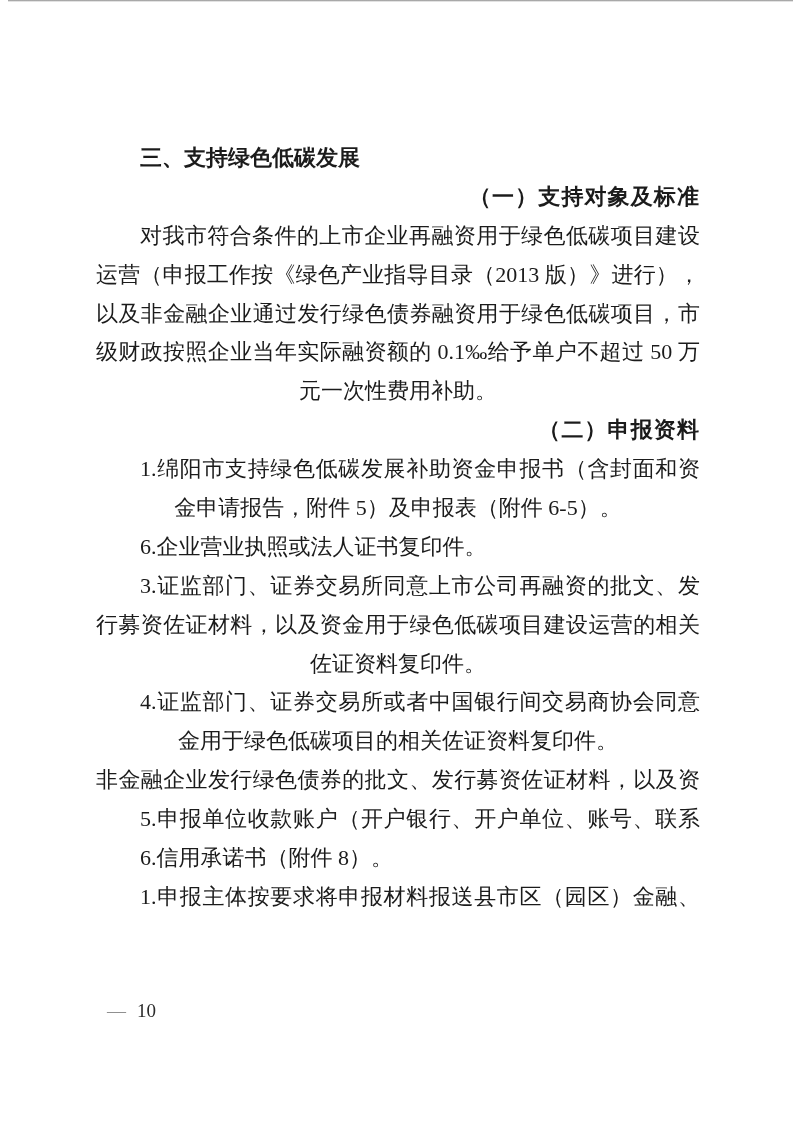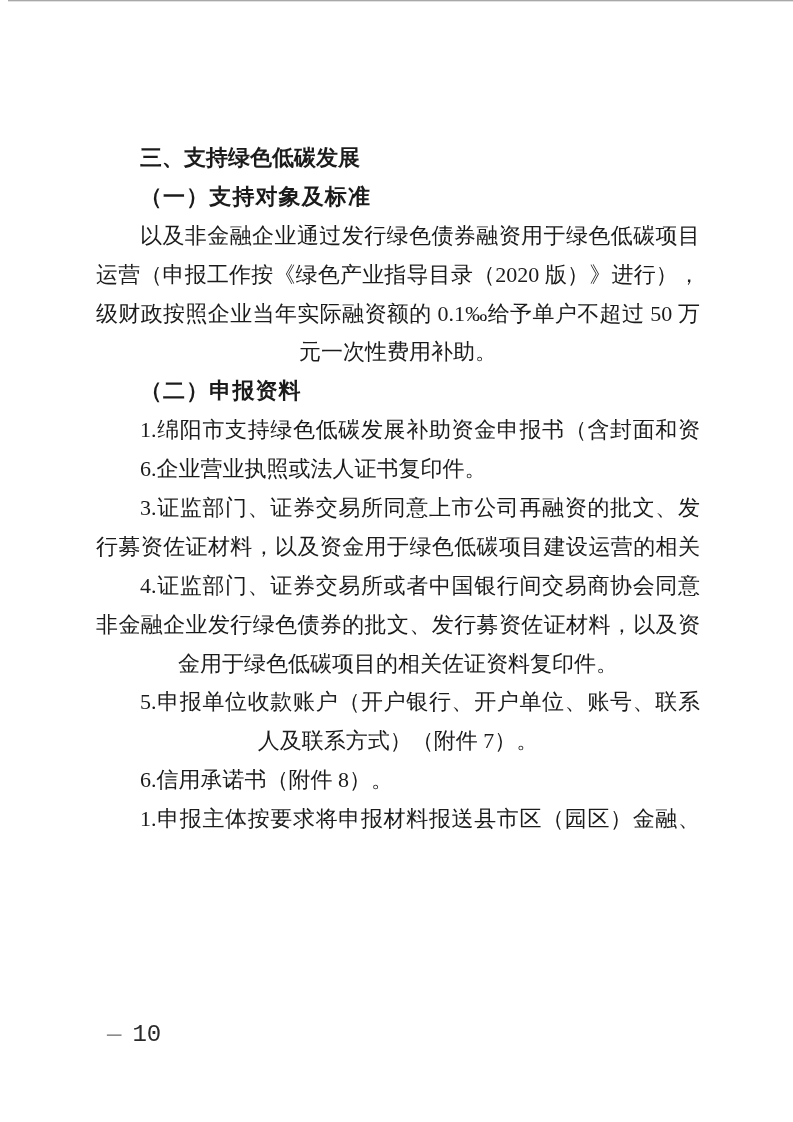--- a/index.html
+++ b/index.html
@@ -26,55 +26,58 @@
   .h1 {
     font-family: "Liberation Sans", sans-serif;
     font-weight: 700; font-size: 23px;
     text-indent: 2em;
   }
   .h2 {
     font-family: "Liberation Serif", serif;
     font-weight: 700; font-size: 22px;
     text-indent: 2em;
     letter-spacing: 0.05em;
+    text-align: right;
   }
   .line { font-family: "Liberation Serif", serif; }
   .line.full { text-align: justify; text-align-last: justify; }
   .line.indent-full { text-indent: 2em; text-align: justify; text-align-last: justify; }
   .line.indent-end { text-indent: 2em; }
   .line.end { text-align: center; }
   .footer {
-    position: absolute; left: 107px; top: 1022px;
-    font-size: 24px; line-height: 26px;
-    font-family: Liberation Mono, monospace;
+    position: absolute; left: 107px; top: 998px;
+    font-size: 19px; line-height: 26px;
+    font-family: Liberation Serif, serif;
   }
   .footer .dash { color: #8c8c8c; letter-spacing: 0; }
   .footer .pagenum { margin-left: 11px; color: #2a2a2a; }
 </style>
 </head>
 <body>
 
 <div class="page">
   <div class="scan-edge"></div>
   <div class="content">
       <div class="h1">三、支持绿色低碳发展</div>
       <div class="h2">（一）支持对象及标准</div>
-      <div class="line indent-full">以及非金融企业通过发行绿色债券融资用于绿色低碳项目</div>
-      <div class="line full">运营（申报工作按《绿色产业指导目录（2020 版）》进行），</div>
+      <div class="line indent-full">对我市符合条件的上市企业再融资用于绿色低碳项目建设</div>
+      <div class="line full">运营（申报工作按《绿色产业指导目录（2013 版）》进行），</div>
+      <div class="line full">以及非金融企业通过发行绿色债券融资用于绿色低碳项目，市</div>
       <div class="line full">级财政按照企业当年实际融资额的 0.1‰给予单户不超过 50 万</div>
       <div class="line end">元一次性费用补助。</div>
       <div class="h2">（二）申报资料</div>
       <div class="line indent-full">1.绵阳市支持绿色低碳发展补助资金申报书（含封面和资</div>
+      <div class="line end">金申请报告，附件 5）及申报表（附件 6-5）。</div>
       <div class="line indent-end">6.企业营业执照或法人证书复印件。</div>
       <div class="line indent-full">3.证监部门、证券交易所同意上市公司再融资的批文、发</div>
       <div class="line full">行募资佐证材料，以及资金用于绿色低碳项目建设运营的相关</div>
+      <div class="line end">佐证资料复印件。</div>
       <div class="line indent-full">4.证监部门、证券交易所或者中国银行间交易商协会同意</div>
+      <div class="line end">金用于绿色低碳项目的相关佐证资料复印件。</div>
       <div class="line full">非金融企业发行绿色债券的批文、发行募资佐证材料，以及资</div>
-      <div class="line end">金用于绿色低碳项目的相关佐证资料复印件。</div>
       <div class="line indent-full">5.申报单位收款账户（开户银行、开户单位、账号、联系</div>
-      <div class="line end">人及联系方式）（附件 7）。</div>
       <div class="line indent-end">6.信用承诺书（附件 8）。</div>
       <div class="line indent-full">1.申报主体按要求将申报材料报送县市区（园区）金融、</div>
     </div>
   <div class="footer">
     <span class="dash">—</span><span class="pagenum">10</span>
   </div>
 </div>
 
 </body></html>

